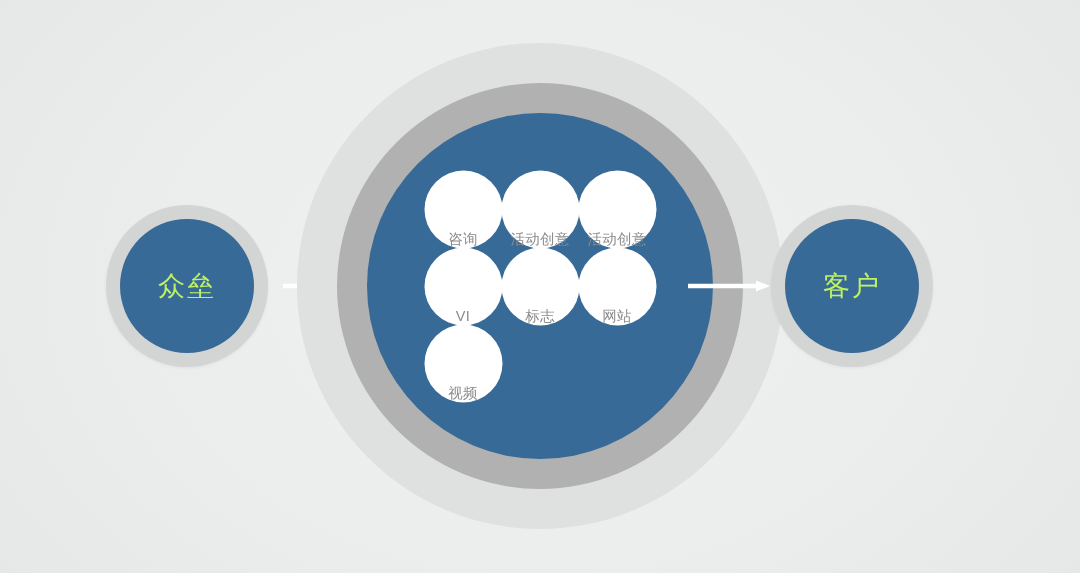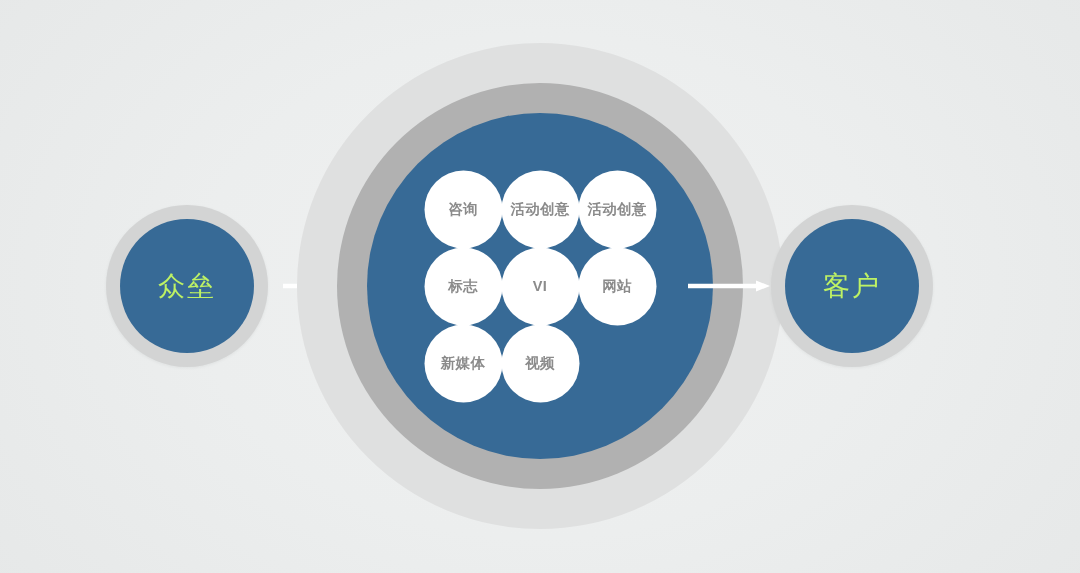--- a/index.html
+++ b/index.html
@@ -96,26 +96,25 @@
     grid-template-rows: repeat(3, 77px);
     width: 231px;
     height: 231px;
   }
   .bubble {
     width: 78px;
     height: 78px;
     border-radius: 50%;
     background: #ffffff;
     display: flex;
-    align-items: center;
+    align-items: flex-end;
     justify-content: center;
     text-align: center;
     margin-left: -0.5px;
     margin-top: -0.5px;
-    font-weight: bold;
   }
   .bubble-label {
     color: #8b8b8b;
     font-size: 14.5px;
     line-height: 1.28;
     letter-spacing: 0.3px;
     white-space: pre-line;
   }
 
   
@@ -152,30 +151,27 @@
       <div class="bubble">
         <span class="bubble-label">咨询</span>
       </div>
       <div class="bubble">
         <span class="bubble-label">活动创意</span>
       </div>
       <div class="bubble">
         <span class="bubble-label">活动创意</span>
       </div>
       <div class="bubble">
+        <span class="bubble-label">VI</span>
+      </div>
+      <div class="bubble">
         <span class="bubble-label">标志</span>
       </div>
       <div class="bubble">
-        <span class="bubble-label">VI</span>
-      </div>
-      <div class="bubble">
         <span class="bubble-label">网站</span>
-      </div>
-      <div class="bubble">
-        <span class="bubble-label">新媒体</span>
       </div>
       <div class="bubble">
         <span class="bubble-label">视频</span>
       </div>
     </div>
   </div>
 
   <svg class="connector" id="connector-right" viewBox="0 0 82 24">
     <line x1="0" y1="12" x2="71" y2="12" stroke="#ffffff" stroke-width="4.5"></line>
     <polygon points="82,12 68,6.5 68,17.5" fill="#ffffff"></polygon>

